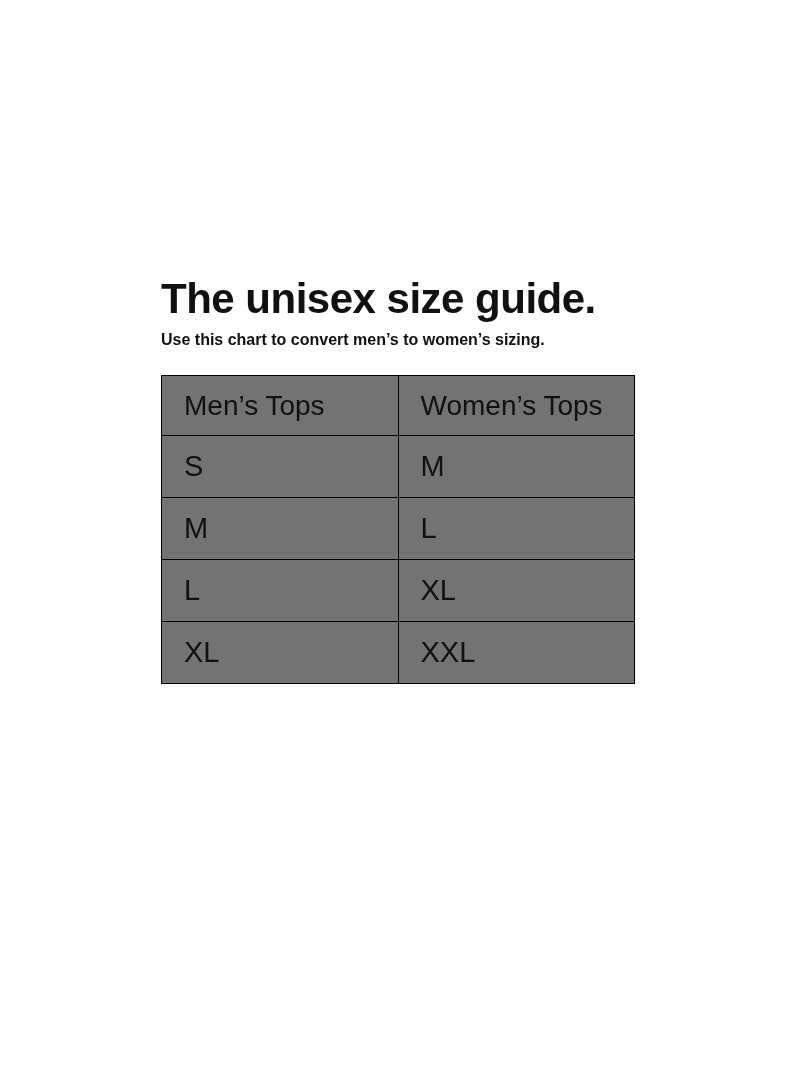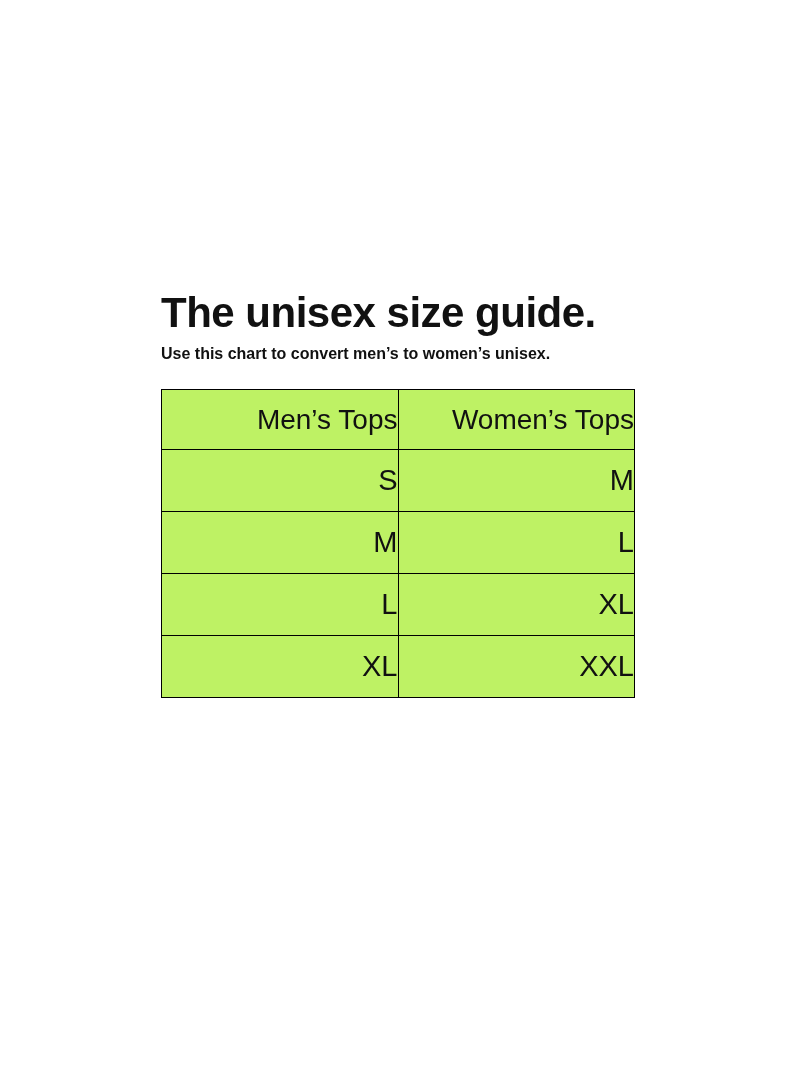--- a/index.html
+++ b/index.html
@@ -7,21 +7,21 @@
     width: 800px;
     height: 1067px;
     background: #ffffff;
     font-family: "Liberation Sans", sans-serif;
     color: #111111;
     overflow: hidden;
   }
   .content {
     position: absolute;
     left: 161px;
-    top: 292px;
+    top: 278px;
     width: 474px;
   }
   .page-title {
     font-size: 42px;
     font-weight: 700;
     line-height: 1;
     letter-spacing: -0.5px;
     color: #111111;
     white-space: nowrap;
   }
@@ -35,45 +35,45 @@
   }
   table.size-table {
     margin-top: 27px;
     width: 474px;
     border-collapse: collapse;
     table-layout: fixed;
   }
   table.size-table th,
   table.size-table td {
     border: 1.5px solid #000000;
-    text-align: right;
+    text-align: left;
     vertical-align: middle;
     padding-left: 22px;
-    background: #bef264;
+    background: #737373;
   }
   table.size-table th {
     height: 60px;
     font-size: 28px;
     font-weight: 400;
     color: #111111;
   }
   table.size-table td {
     height: 62px;
     font-size: 29px;
     font-weight: 400;
     color: #111111;
   }
 </style>
 </head>
 <body>
 
 <div class="content">
   <h1 class="page-title">The unisex size guide.</h1>
 
-  <p class="page-subtitle">Use this chart to convert men’s to women’s unisex.</p>
+  <p class="page-subtitle">Use this chart to convert men’s to women’s sizing.</p>
 
   <table class="size-table">
     <thead>
       <tr>
         <th>Men’s Tops</th>
         <th>Women’s Tops</th>
       </tr>
     </thead>
     <tbody>
       <tr>

